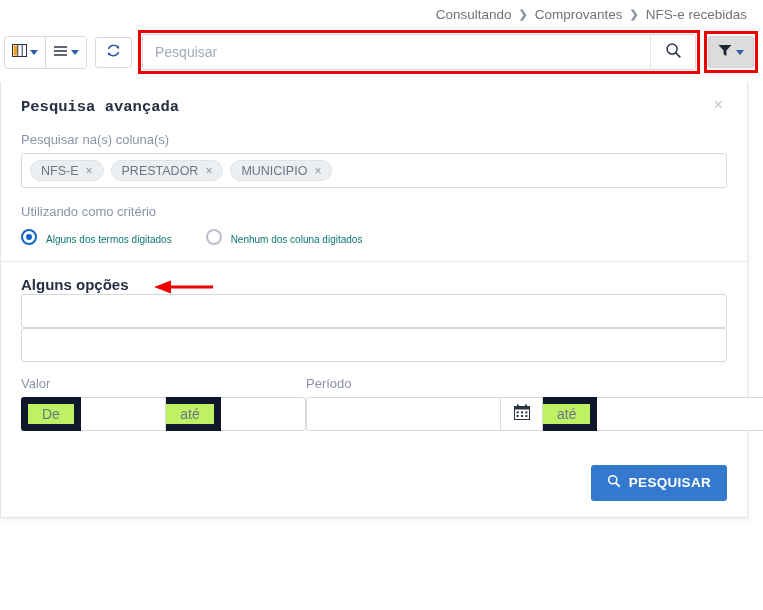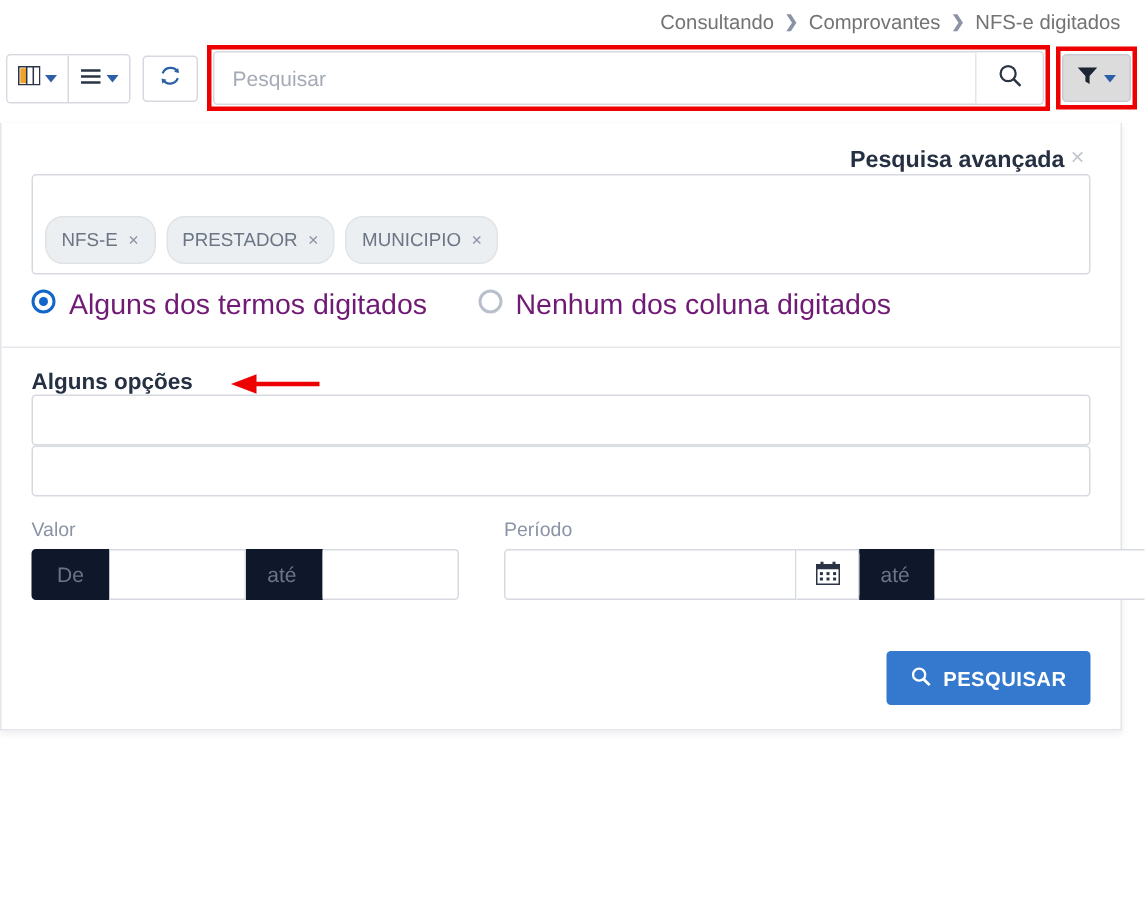--- a/index.html
+++ b/index.html
@@ -176,21 +176,22 @@
     border-top: none;
     box-shadow: 0 2px 5px rgba(0,0,0,.07);
     box-sizing: border-box;
   }
   .panel-section { padding: 14px 20px 16px 20px; }
   .panel-divider { border-top: 1px solid #e6e8ec; }
 
   .panel-head {
     display: flex;
     align-items: flex-start;
-    justify-content: flex-end;
+    justify-content: space-between;
+    font-family: Liberation Mono, monospace;
   }
   .panel-title {
     font-size: 15.5px;
     font-weight: bold;
     color: #263043;
     margin: 2px 0 0 0;
   }
   .close-x {
     font-size: 16px;
     color: #c3c7cd;
@@ -218,45 +219,44 @@
   .chip {
     display: inline-flex;
     align-items: center;
     gap: 7px;
     background: #eceff1;
     border: 1px solid #dfe3e6;
     border-radius: 12px;
     padding: 2px 10px;
     font-size: 12.5px;
     color: #6b7585;
-    height: 32px;
+    height: 21px;
     box-sizing: border-box;
     cursor: default;
-    margin-top: 21px;
   }
   .chip .chip-x {
     font-size: 12px;
     color: #8b95a5;
     cursor: pointer;
   }
 
   .radio-row {
     display: flex;
     align-items: center;
     gap: 0;
     margin-top: 10px;
   }
   .radio-item {
     display: flex;
-    align-items: flex-start;
+    align-items: flex-end;
     gap: 9px;
     margin-right: 34px;
     cursor: pointer;
-    font-size: 19px;
-    color: #701a75;
+    font-size: 10px;
+    color: #0f766e;
   }
   .radio {
     width: 16px; height: 16px;
     border-radius: 50%;
     border: 2px solid #b9c0cb;
     box-sizing: border-box;
     position: relative;
     flex: 0 0 auto;
     background: #fff;
   }
@@ -294,35 +294,34 @@
     padding: 0 10px;
     font-family: "Liberation Sans", sans-serif;
     font-size: 13.5px;
     color: #3c4858;
     outline: none;
   }
   .tall { height: 34px; }
 
   .cols {
     display: flex;
-    gap: 30px;
     margin-top: 14px;
   }
   .col-valor { width: 285px; }
   .col-periodo { flex: 1; }
 
   .input-group {
     display: flex;
     align-items: stretch;
     height: 34px;
     margin-top: 6px;
   }
   .ig-addon {
-    background: #0f172a;
-    border: 3px solid #0f172a;
+    background: #bef264;
+    border: 7px solid #0f172a;
     display: flex;
     align-items: center;
     justify-content: center;
     padding: 0 14px;
     font-size: 14px;
     color: #6b7585;
     box-sizing: border-box;
   }
   .ig-input {
     border: 1px solid #d6dae0;
@@ -377,21 +376,21 @@
 </style>
 </head>
 <body>
 
 <div class="breadcrumb-bar">
   <div class="breadcrumb">
     <span class="crumb">Consultando</span>
     <span class="sep">❯</span>
     <span class="crumb">Comprovantes</span>
     <span class="sep">❯</span>
-    <span class="crumb">NFS-e digitados</span>
+    <span class="crumb">NFS-e recebidas</span>
   </div>
 </div>
 
 <div class="toolbar">
 
   <div class="btn-group">
     <div class="tb-btn">
       <span>
         <svg width="15" height="13" viewBox="0 0 15 13">
           <rect x="0.5" y="0.5" width="14" height="12" fill="#ffffff" stroke="#2b3445"></rect>
@@ -455,36 +454,38 @@
 </div>
 
 <div class="panel">
 
   <div class="panel-section">
     <div class="panel-head">
       <div class="panel-title">Pesquisa avançada</div>
       <div class="close-x">×</div>
     </div>
 
+    <div class="field-label">Pesquisar na(s) coluna(s)</div>
 
     <div class="chips-box">
       <span class="chip">
         <span>NFS-E</span>
         <span class="chip-x">×</span>
       </span>
       <span class="chip">
         <span>PRESTADOR</span>
         <span class="chip-x">×</span>
       </span>
       <span class="chip">
         <span>MUNICIPIO</span>
         <span class="chip-x">×</span>
       </span>
     </div>
 
+    <div class="field-label">Utilizando como critério</div>
 
     <div class="radio-row">
       <label class="radio-item">
         <span class="radio checked"></span>
         <span>Alguns dos termos digitados</span>
       </label>
       <label class="radio-item">
         <span class="radio"></span>
         <span>Nenhum dos coluna digitados</span>
       </label>

